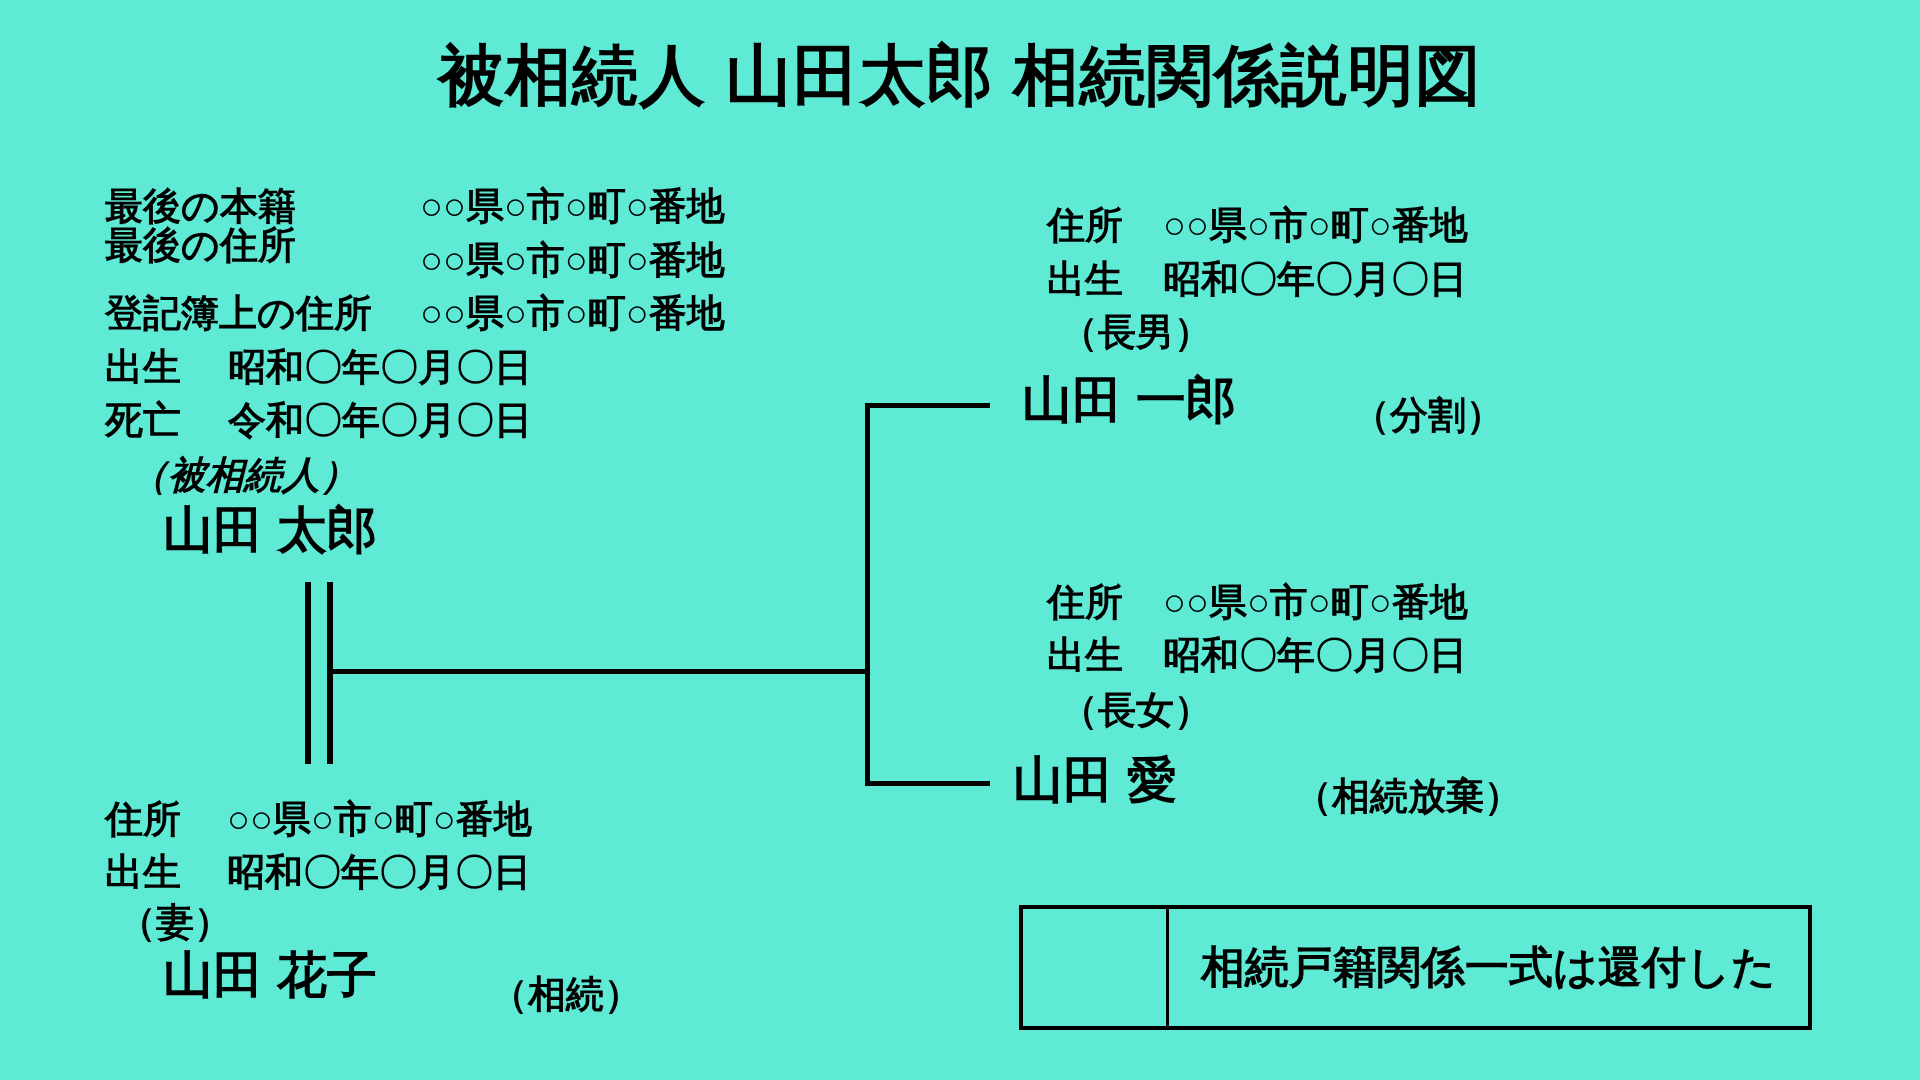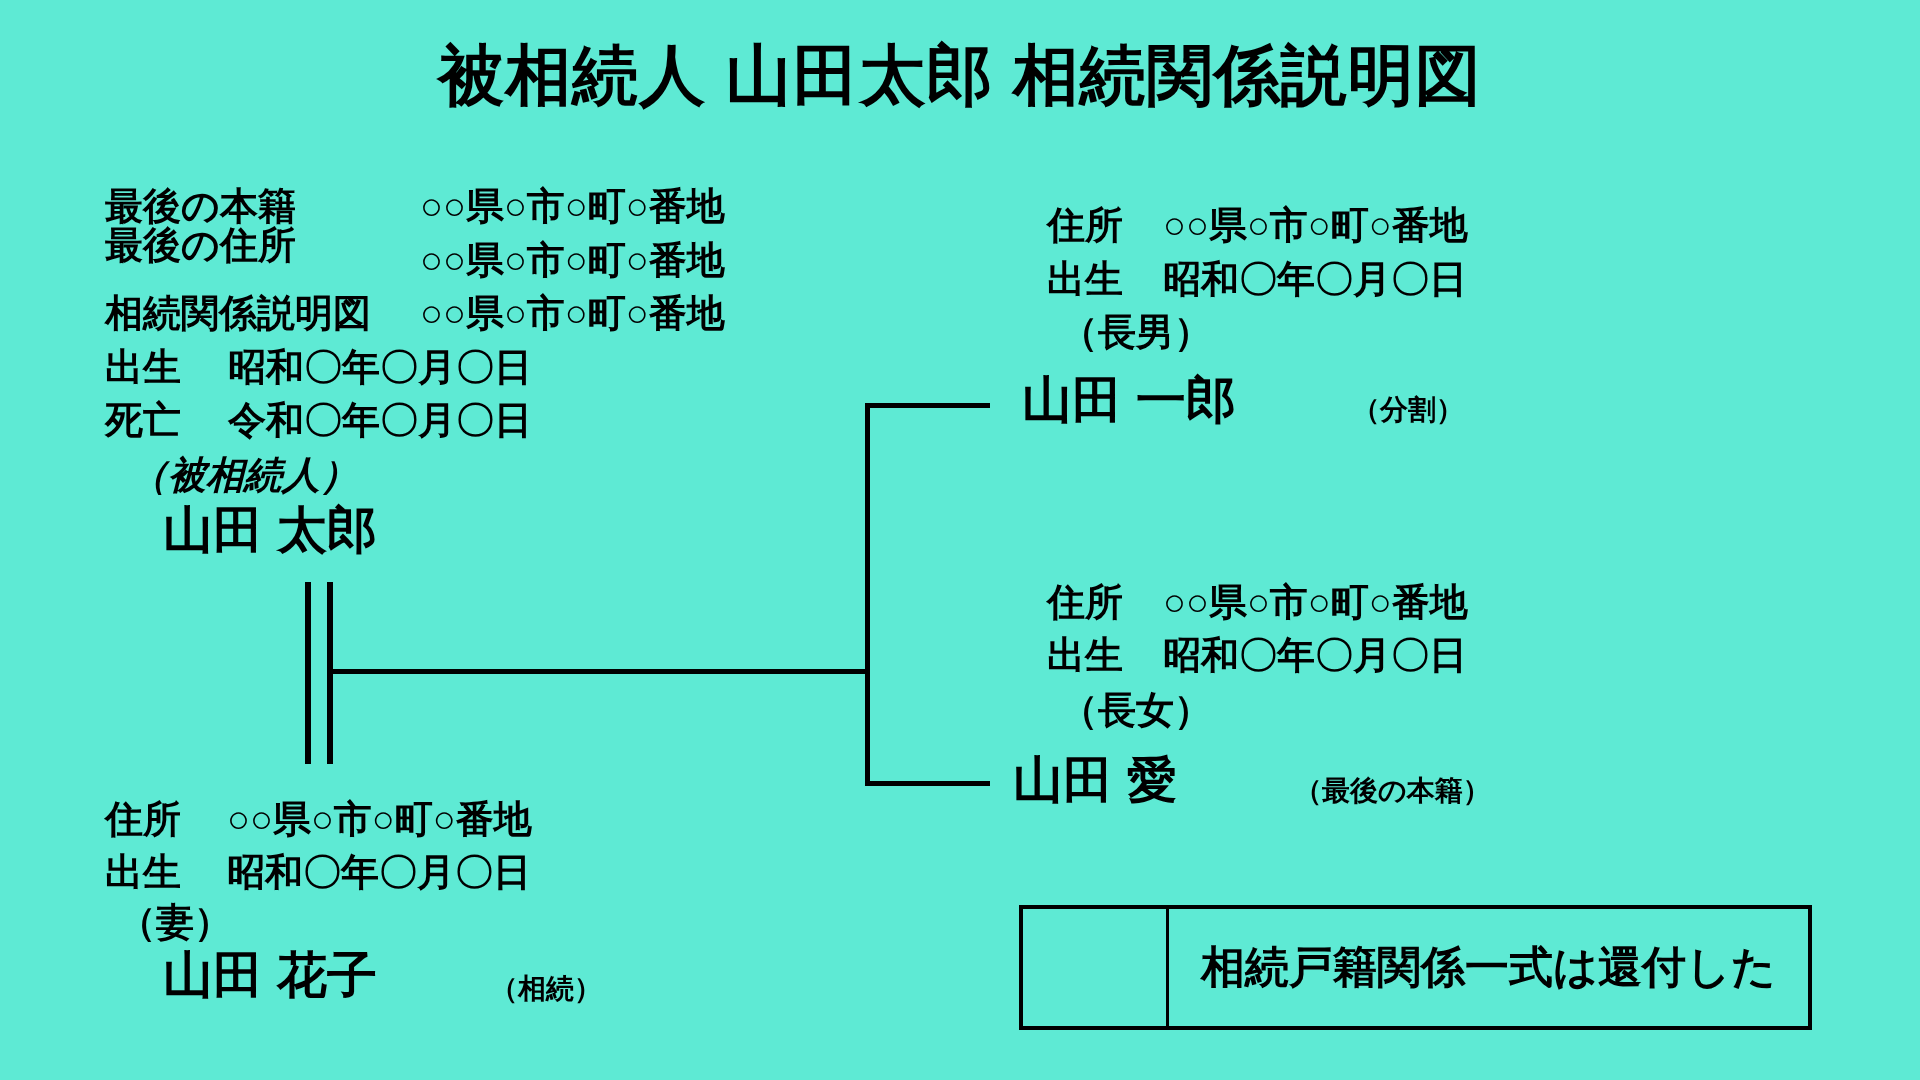--- a/index.html
+++ b/index.html
@@ -11,21 +11,21 @@
     overflow: hidden;
     font-family: "Liberation Sans", "DejaVu Sans", sans-serif;
     font-weight: bold;
     color: #000000;
   }
   .abs { position: absolute; line-height: 1; white-space: nowrap; }
   .title   { top: 42px; left: 0; width: 100%; text-align: center; font-size: 66px; letter-spacing: 1px; }
   .info    { font-size: 38px; }
   .role    { font-size: 38px; }
   .pname   { font-size: 50px; }
-  .status  { font-size: 28px; }
+  .status  { font-size: 38px; }
   .line    { position: absolute; background: #000000; }
   .notebox {
     position: absolute;
     left: 1019px; top: 905px;
     width: 793px; height: 125px;
     border: 4px solid #000000;
     box-sizing: border-box;
     display: flex;
   }
   .notebox .stamp-cell {
@@ -47,21 +47,21 @@
 
 <div class="page">
 
   <div class="abs title">被相続人 山田太郎 相続関係説明図</div>
 
   <div>
     <span class="abs info" style="left:105px; top:187px;">最後の本籍</span>
     <span class="abs info" style="left:420px; top:187px;">○○県○市○町○番地</span>
     <span class="abs info" style="left:105px; top:226px;">最後の住所</span>
     <span class="abs info" style="left:420px; top:241px;">○○県○市○町○番地</span>
-    <span class="abs info" style="left:105px; top:294px;">相続関係説明図</span>
+    <span class="abs info" style="left:105px; top:294px;">登記簿上の住所</span>
     <span class="abs info" style="left:420px; top:294px;">○○県○市○町○番地</span>
     <span class="abs info" style="left:105px; top:348px;">出生</span>
     <span class="abs info" style="left:228px; top:348px;">昭和〇年〇月〇日</span>
     <span class="abs info" style="left:105px; top:401px;">死亡</span>
     <span class="abs info" style="left:228px; top:401px;text-align:center;">令和〇年〇月〇日</span>
     <span class="abs role" style="left:130px; top:456px;font-style:italic;">（被相続人）</span>
     <span class="abs pname" style="left:163px; top:505px;">山田 太郎</span>
   </div>
 
   <div class="line" style="left:305px; top:582px; width:6px;  height:182px;"></div>
@@ -91,21 +91,21 @@
     <span class="abs status" style="left:1352px; top:396px;">（分割）</span>
   </div>
 
   <div>
     <span class="abs info" style="left:1047px; top:583px;">住所</span>
     <span class="abs info" style="left:1163px; top:583px;">○○県○市○町○番地</span>
     <span class="abs info" style="left:1047px; top:636px;">出生</span>
     <span class="abs info" style="left:1163px; top:636px;">昭和〇年〇月〇日</span>
     <span class="abs role" style="left:1060px; top:691px;">（長女）</span>
     <span class="abs pname" style="left:1013px; top:755px;">山田 愛</span>
-    <span class="abs status" style="left:1294px; top:777px;">（最後の本籍）</span>
+    <span class="abs status" style="left:1294px; top:777px;">（相続放棄）</span>
   </div>
 
   <div class="notebox">
     <div class="stamp-cell"></div>
     <div class="note-cell">相続戸籍関係一式は還付した</div>
   </div>
 
 </div>
 
 </body></html>

